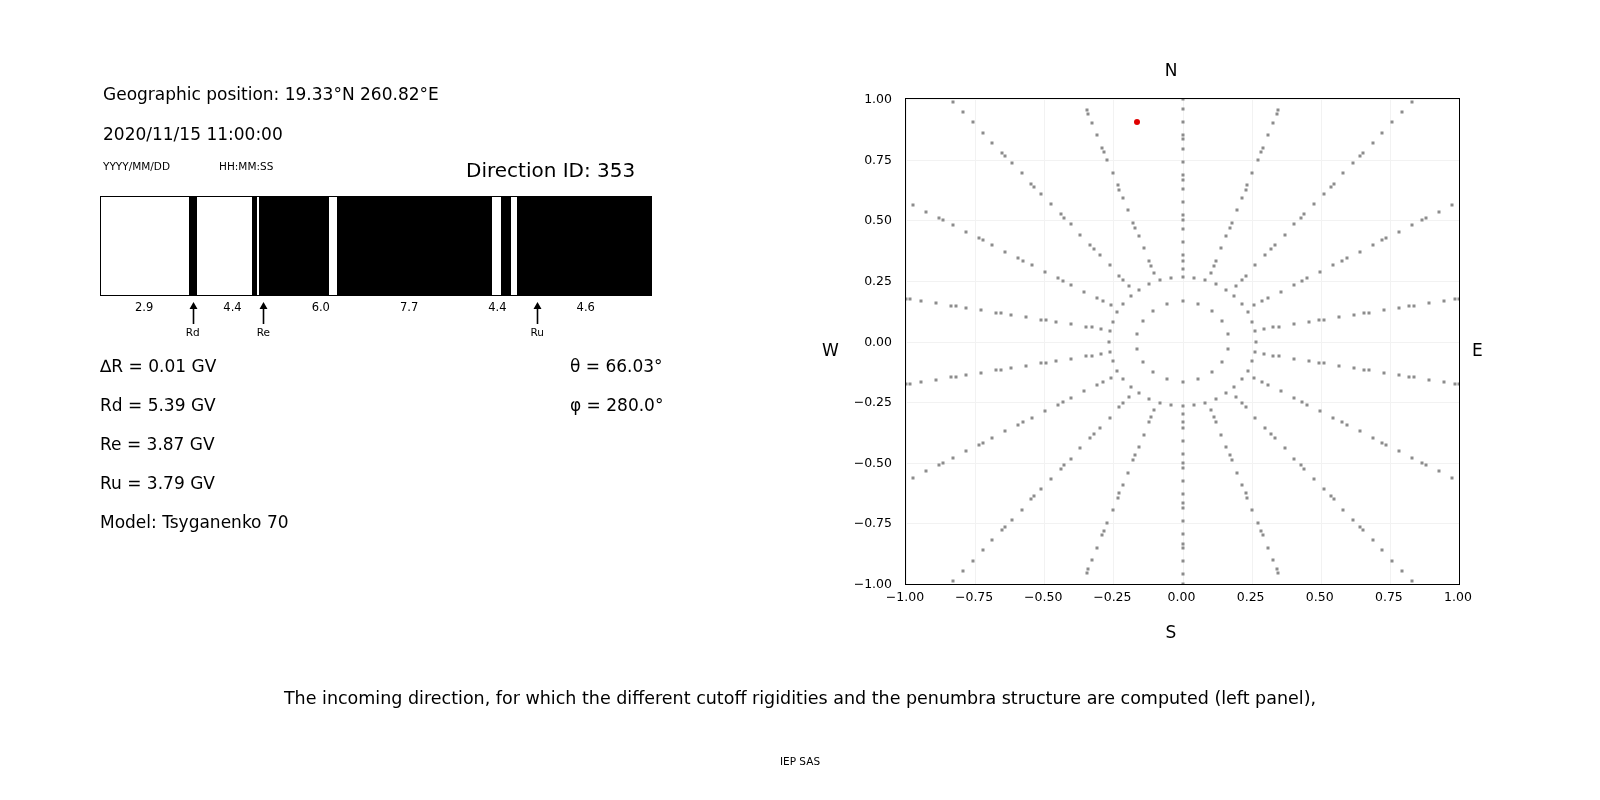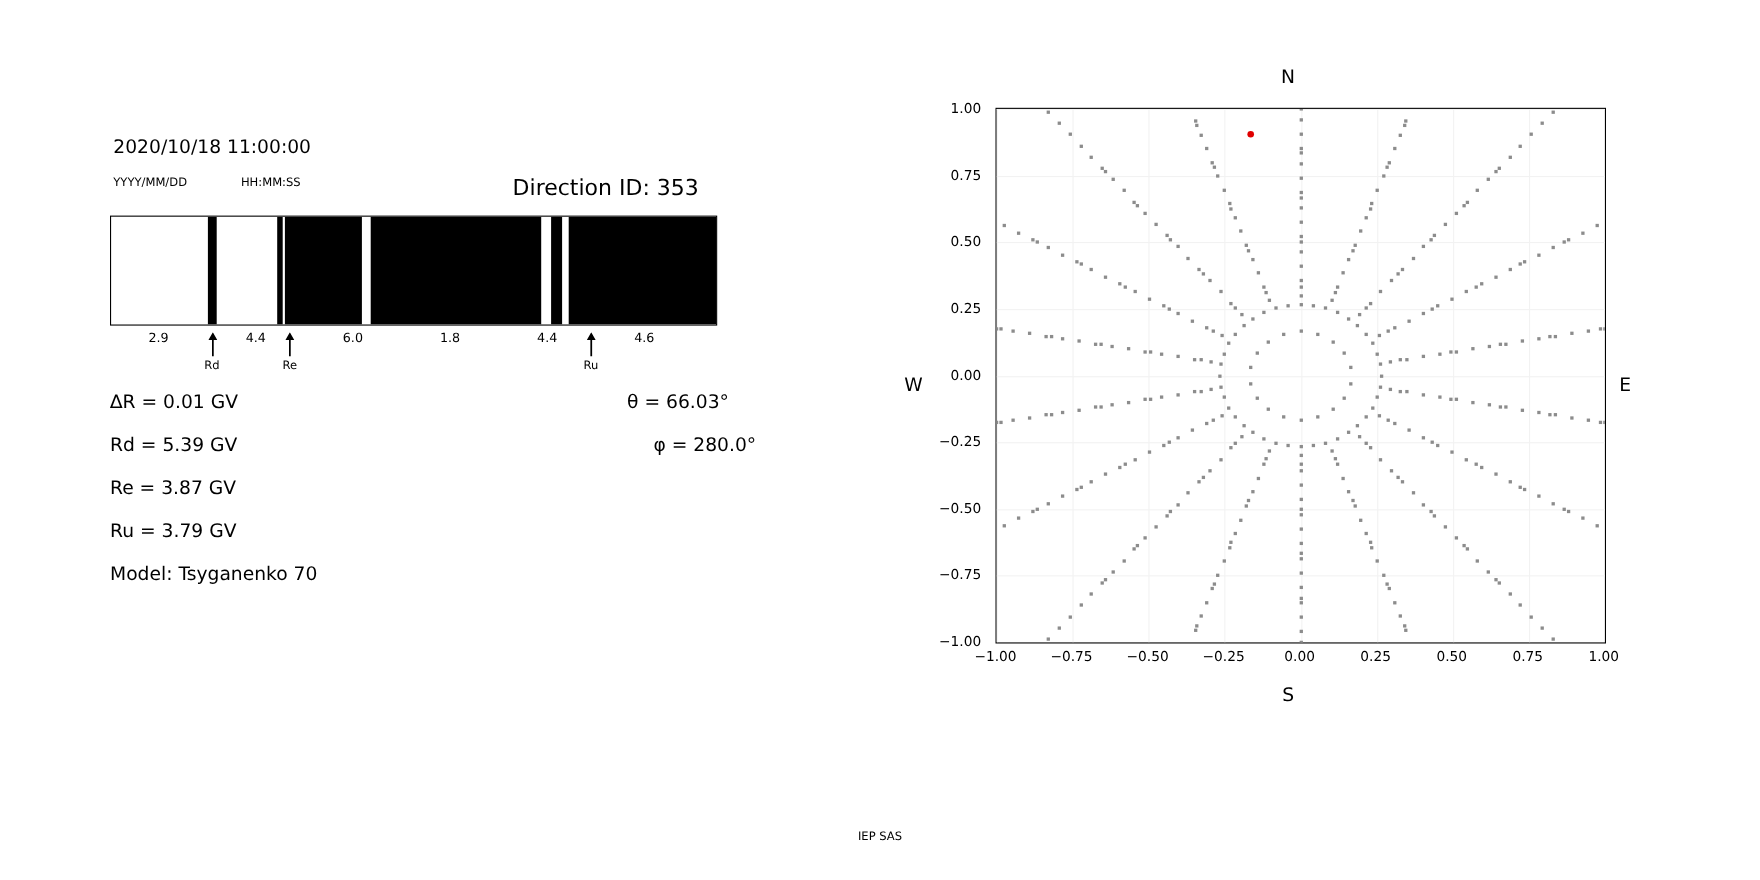--- a/index.html
+++ b/index.html
@@ -120,21 +120,21 @@
     position: absolute;
     font-size: 17px;
     white-space: nowrap;
   }
   #val-dr   { left: 100px; top: 356px; }
   #val-rd   { left: 100px; top: 395px; }
   #val-re   { left: 100px; top: 434px; }
   #val-ru   { left: 100px; top: 473px; }
   #val-model{ left: 100px; top: 512px; }
   #val-theta{ left: 570px; top: 356px; }
-  #val-phi  { left: 594px; top: 395px; text-align: right; }
+  #val-phi  { left: 570px; top: 395px; text-align: right; }
 
   
   #right-panel {
     position: absolute;
     left: 800px;
     top: 40px;
     width: 760px;
     height: 620px;
   }
   #plot-frame {
@@ -218,39 +218,40 @@
     width: 1600px;
     text-align: center;
     font-size: 10.5px;
   }
 </style>
 </head>
 <body>
 
 <div id="left-panel">
 
-  <div class="txt" id="datetime">2020/10/18 11:00:00</div>
+  <div class="txt" id="geo-position">Geographic position: 19.33°N 260.82°E</div>
+  <div class="txt" id="datetime">2020/11/15 11:00:00</div>
   <div class="txt" id="date-format-label">YYYY/MM/DD</div>
   <div class="txt" id="time-format-label">HH:MM:SS</div>
   <div class="txt" id="direction-id">Direction ID: 353</div>
 
   <div id="penumbra-wrap">
     <div id="penumbra-bar">
         <div class="band" style="left: 88.32px; width: 7.9488px;"></div>
         <div class="band" style="left: 151.469px; width: 4.416px;"></div>
         <div class="band" style="left: 157.651px; width: 70.2144px;"></div>
         <div class="band" style="left: 235.814px; width: 155.002px;"></div>
         <div class="band" style="left: 399.648px; width: 10.1568px;"></div>
         <div class="band" style="left: 415.546px; width: 136.454px;"></div>
       </div>
     <div id="penumbra-axis">
         <div class="tick-label" style="left: 44.16px;">2.9</div>
         <div class="tick-label" style="left: 132.48px;">4.4</div>
         <div class="tick-label" style="left: 220.8px;">6.0</div>
-        <div class="tick-label" style="left: 309.12px;">1.8</div>
+        <div class="tick-label" style="left: 309.12px;">7.7</div>
         <div class="tick-label" style="left: 397.44px;">4.4</div>
         <div class="tick-label" style="left: 485.76px;">4.6</div>
         <div class="marker" style="left: 92.736px;">
           <svg class="arrow" viewBox="0 0 9 22">
             <path d="M4.5 0 L8.5 7 L5.3 7 L5.3 22 L3.7 22 L3.7 7 L0.5 7 Z" fill="#000"></path>
           </svg>
           <div class="mlabel">Rd</div>
         </div>
         <div class="marker" style="left: 163.392px;">
           <svg class="arrow" viewBox="0 0 9 22">
@@ -745,14 +746,15 @@
       <div class="ax-x-label" style="left: 312.375px;">−0.25</div>
       <div class="ax-x-label" style="left: 381.5px;">0.00</div>
       <div class="ax-x-label" style="left: 450.625px;">0.25</div>
       <div class="ax-x-label" style="left: 519.75px;">0.50</div>
       <div class="ax-x-label" style="left: 588.875px;">0.75</div>
       <div class="ax-x-label" style="left: 658px;">1.00</div>
     </div>
 </div>
 
 <div id="caption">
+  <div>The incoming direction, for which the different cutoff rigidities and the penumbra structure are computed (left panel),</div>
 </div>
 <div id="footer">IEP SAS</div>
 
 </body></html>

